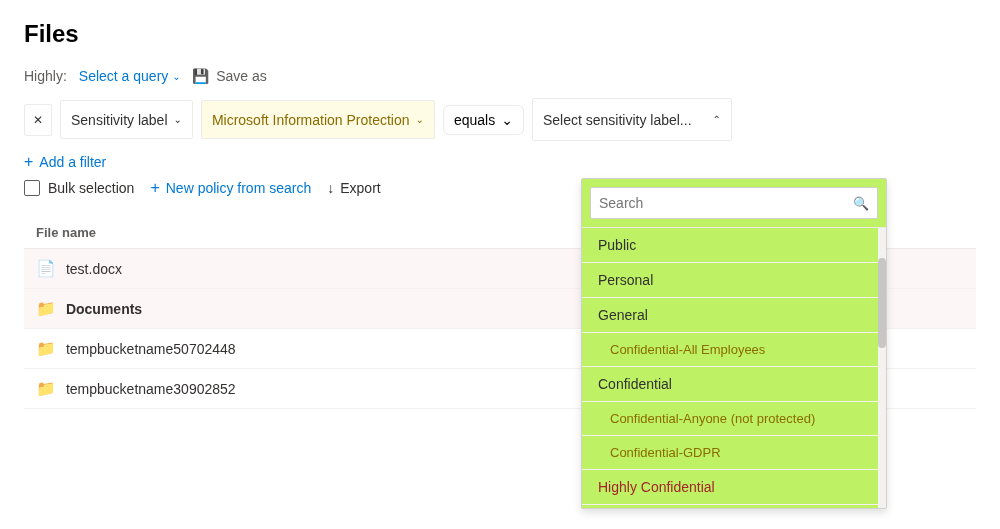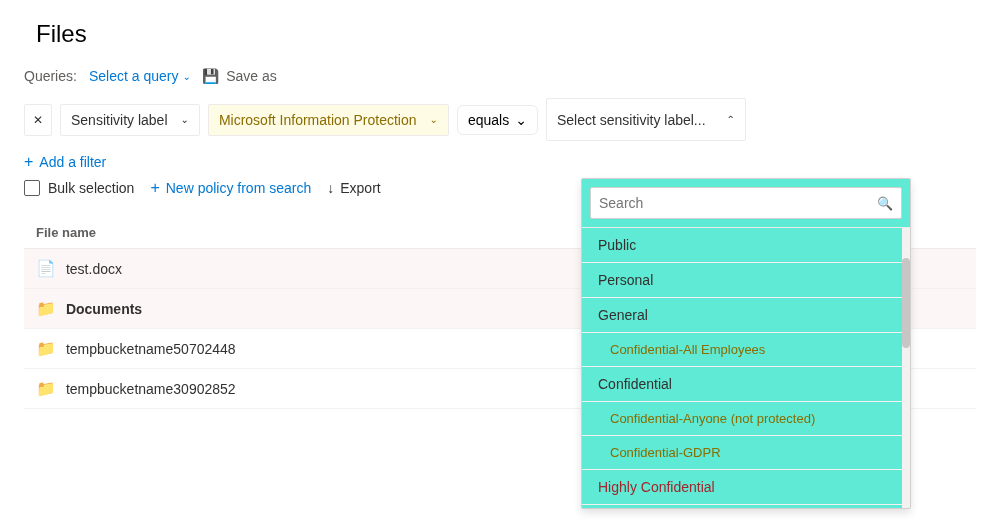--- a/index.html
+++ b/index.html
@@ -10,24 +10,23 @@
       color: #323130;
       width: 1000px;
       height: 529px;
       overflow: hidden;
     }
     .page-container {
       padding: 20px 24px;
     }
     .page-title {
       font-size: 24px;
-      font-weight: 400;
+      font-weight: 700;
       margin-bottom: 20px;
       color: #000;
-      margin-left: 12px;
     }
     .queries-bar {
       display: flex;
       align-items: center;
       gap: 12px;
       margin-bottom: 14px;
     }
     .queries-label {
       color: #605e5c;
       font-size: 14px;
@@ -76,27 +75,27 @@
       border: 1px solid #edebe9;
       border-radius: 2px;
       background: #fff;
       cursor: pointer;
       color: #323130;
       font-size: 12px;
     }
     .filter-tag {
       display: flex;
       align-items: center;
-      height: 32px;
+      height: 39px;
       border: 1px solid #edebe9;
       border-radius: 2px;
       background: #fff;
       cursor: pointer;
       padding: 0 10px;
-      gap: 13px;
+      gap: 6px;
       font-size: 14px;
     }
     .filter-tag.sensitivity {
       color: #323130;
     }
     .filter-tag.mip {
       color: #8a6c00;
       background: #fffce5;
       border-color: #edebe9;
     }
@@ -226,24 +225,24 @@
     }
     .file-name.bold {
       font-weight: 600;
     }
 
     
     .dropdown-overlay {
       position: absolute;
       top: 178px;
       left: 581px;
-      width: 330px;
+      width: 306px;
       border: 1px solid #d2d0ce;
       border-radius: 2px;
-      background: #5eead4;
+      background: #bef264;
       box-shadow: 0 4px 8px rgba(0,0,0,0.12);
       z-index: 100;
     }
     .dropdown-search {
       padding: 8px;
       border-bottom: 1px solid #edebe9;
     }
     .dropdown-search input {
       width: 100%;
       height: 28px;
@@ -274,21 +273,21 @@
     }
   </style>
 </head>
 <body>
 
 <div class="page-container">
 
   <h1 class="page-title">Files</h1>
 
   <div class="queries-bar">
-    <span class="queries-label">Queries:</span>
+    <span class="queries-label">Highly:</span>
     <button class="select-query-btn">
       <span>Select a query</span>
       <span class="chevron">⌄</span>
     </button>
     <button class="save-as-btn">
       <span class="save-icon">💾</span>
       <span>Save as</span>
     </button>
   </div>
 

